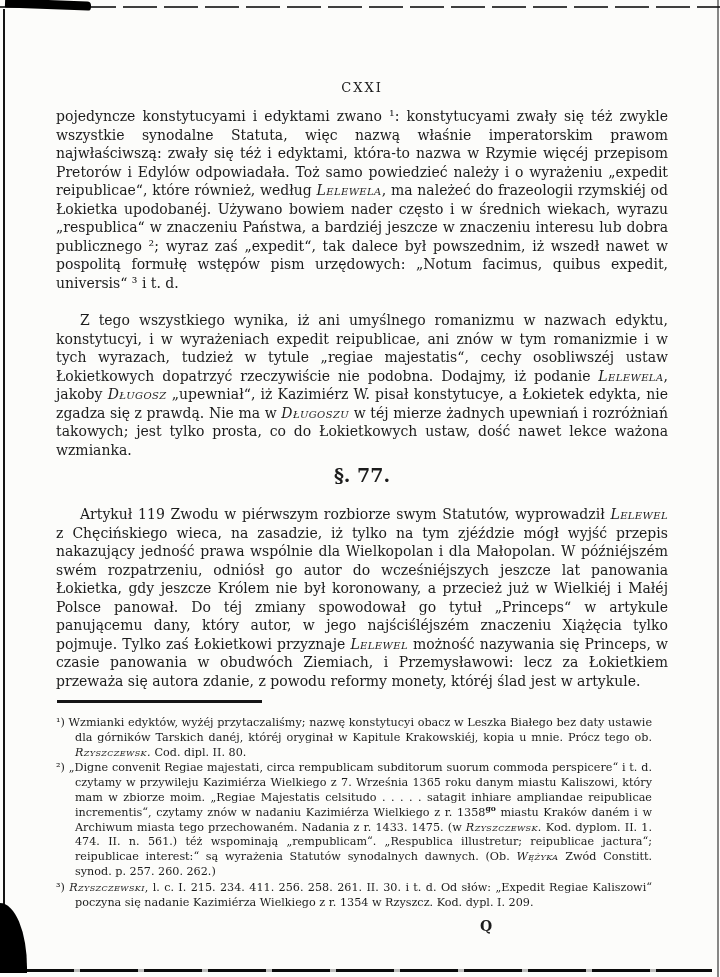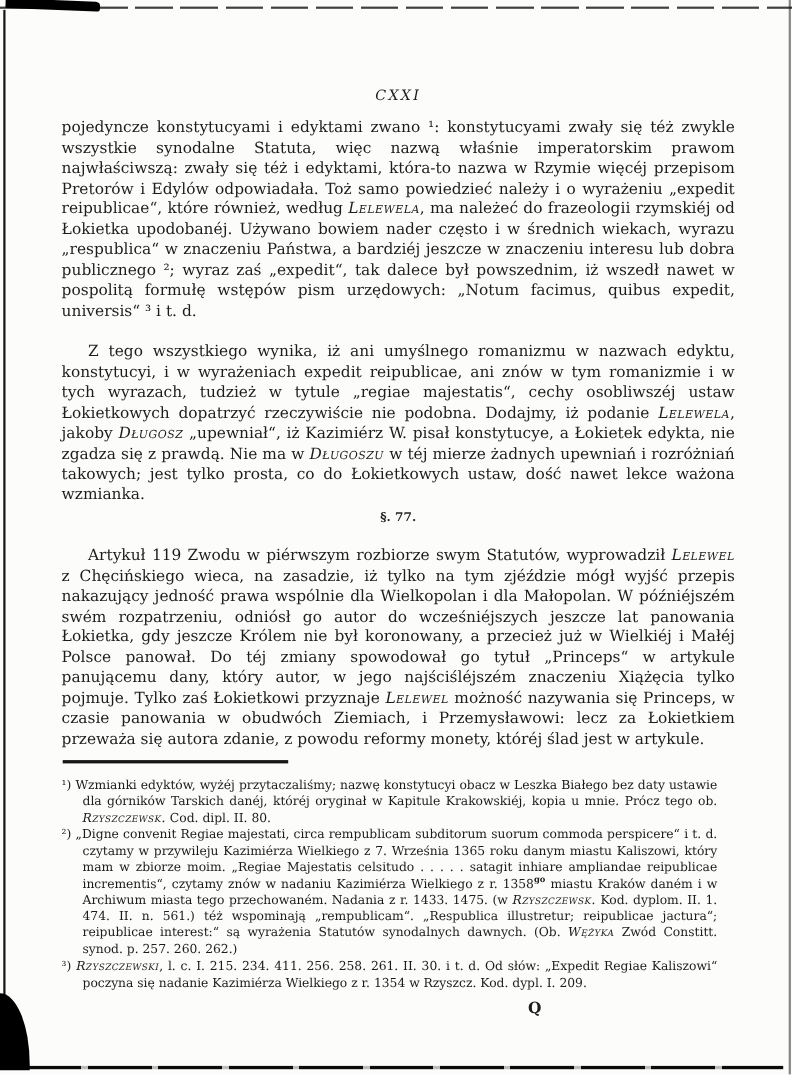--- a/index.html
+++ b/index.html
@@ -16,25 +16,25 @@
   .blob-topleft { position:absolute; top:0; left:5px; width:86px; height:9px;
     background:#000; transform:rotate(2.2deg); border-radius:2px 4px 3px 1px; }
   .edge-left { position:absolute; top:9px; left:3px; width:2px; height:960px; background:#141414; }
   .edge-right { position:absolute; top:0; right:1px; width:2px; height:977px; background:rgba(15,15,15,.5); }
   .edge-bottom { position:absolute; top:969px; left:16px; width:696px; height:3px;
     background:repeating-linear-gradient(90deg,#0b0b0b 0 58px, rgba(0,0,0,.25) 58px 64px); }
   .blob-bottomleft { position:absolute; left:0; top:903px; width:27px; height:70px;
     background:#000; border-top-right-radius:100% 92%; }
   
   .pagenum { position:absolute; top:80px; left:56px; width:612px;
-    text-align:center; font-size:13px; letter-spacing:2px;font-style:italic; }
+    text-align:center; font-size:13px; letter-spacing:2px; }
   .textblock { position:absolute; left:56px; top:107px; width:612px; }
   .para { font-size:14px; line-height:18.5px; text-align:justify; margin:0; text-justify:inter-word; }
   .para.indent { text-indent:24px;margin-top:19px; }
-  .heading { font-size:11px; font-weight:bold; text-align:center; margin:5px 0 4px; }
+  .heading { font-size:19px; font-weight:bold; text-align:center; margin:5px 0 4px; }
   .sc { font-variant:small-caps; letter-spacing:.4px;font-style:italic; }
   .it { }
   .sup { vertical-align:super; font-size:.68em; line-height:0;font-weight:bold; }
   .fnrule { width:205px; height:3px; background:#161616; margin:10px 0 13px 1px; }
   .footnotes { font-size:11.2px; line-height:14.8px; }
   .fn { text-align:justify; padding-left:19px; text-indent:-19px; margin:0 16px 1px 0; }
   .fn .marker { white-space:pre; }
   .sig { margin:8px 0 0 424px; font-size:14px; font-weight:bold; }
 </style>
 </head>

